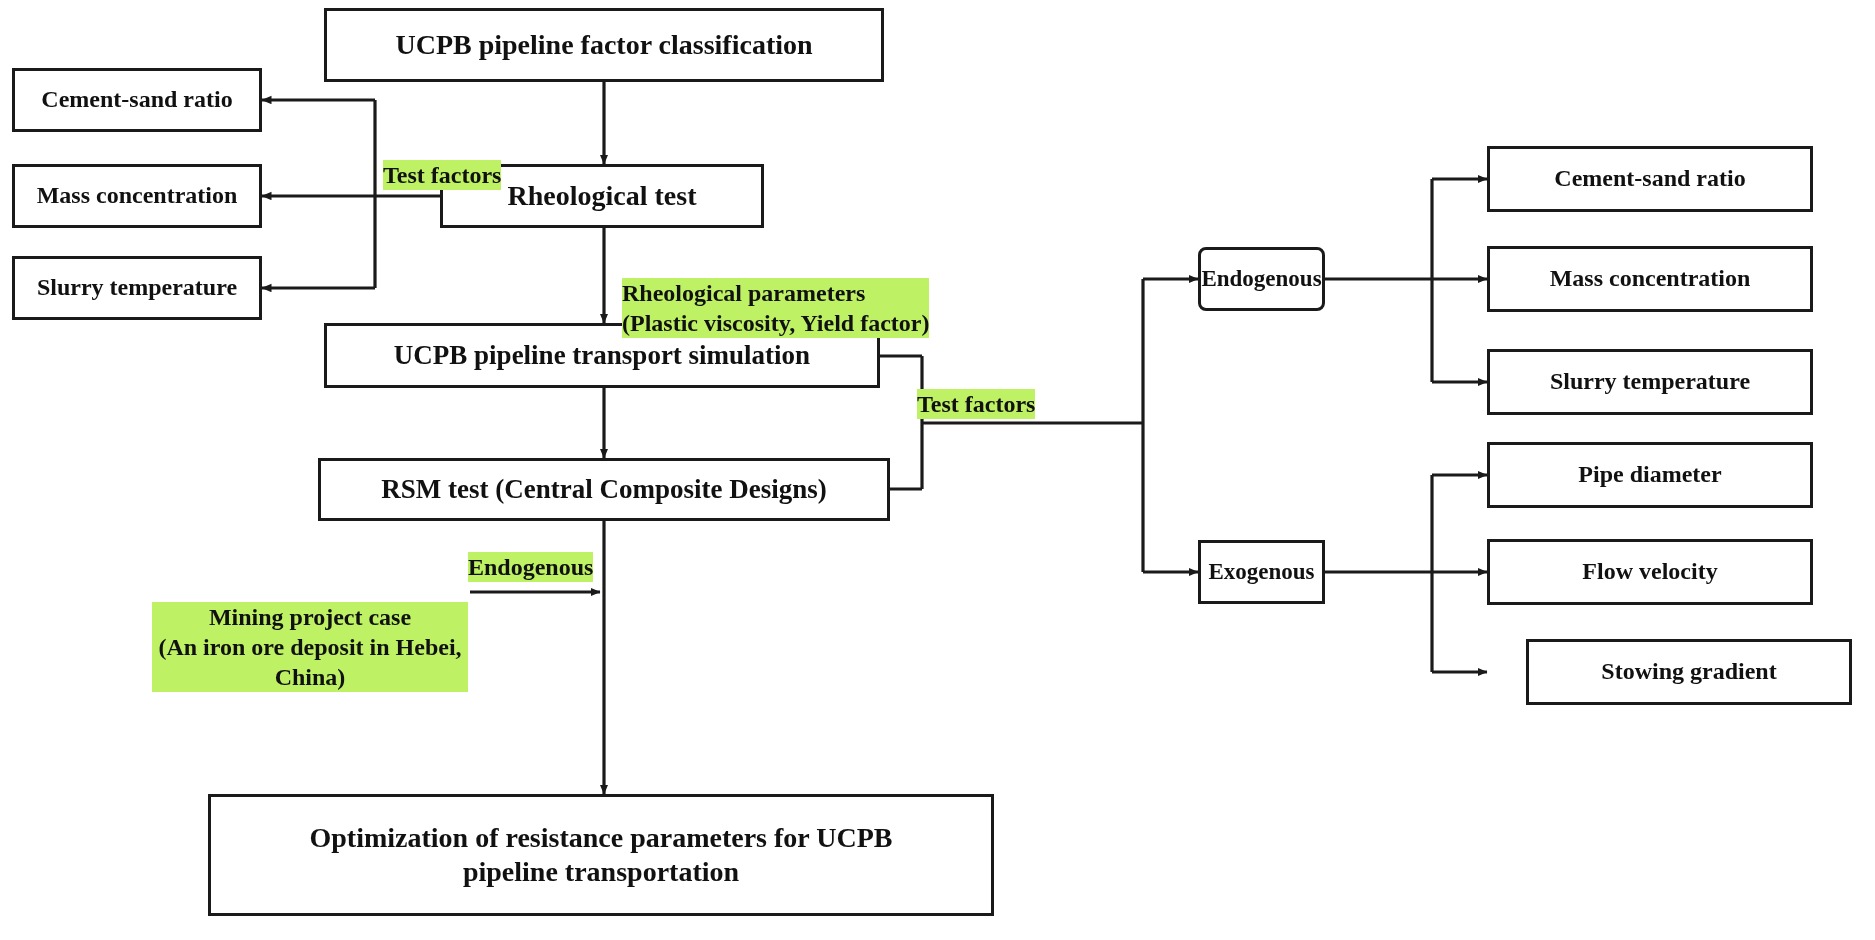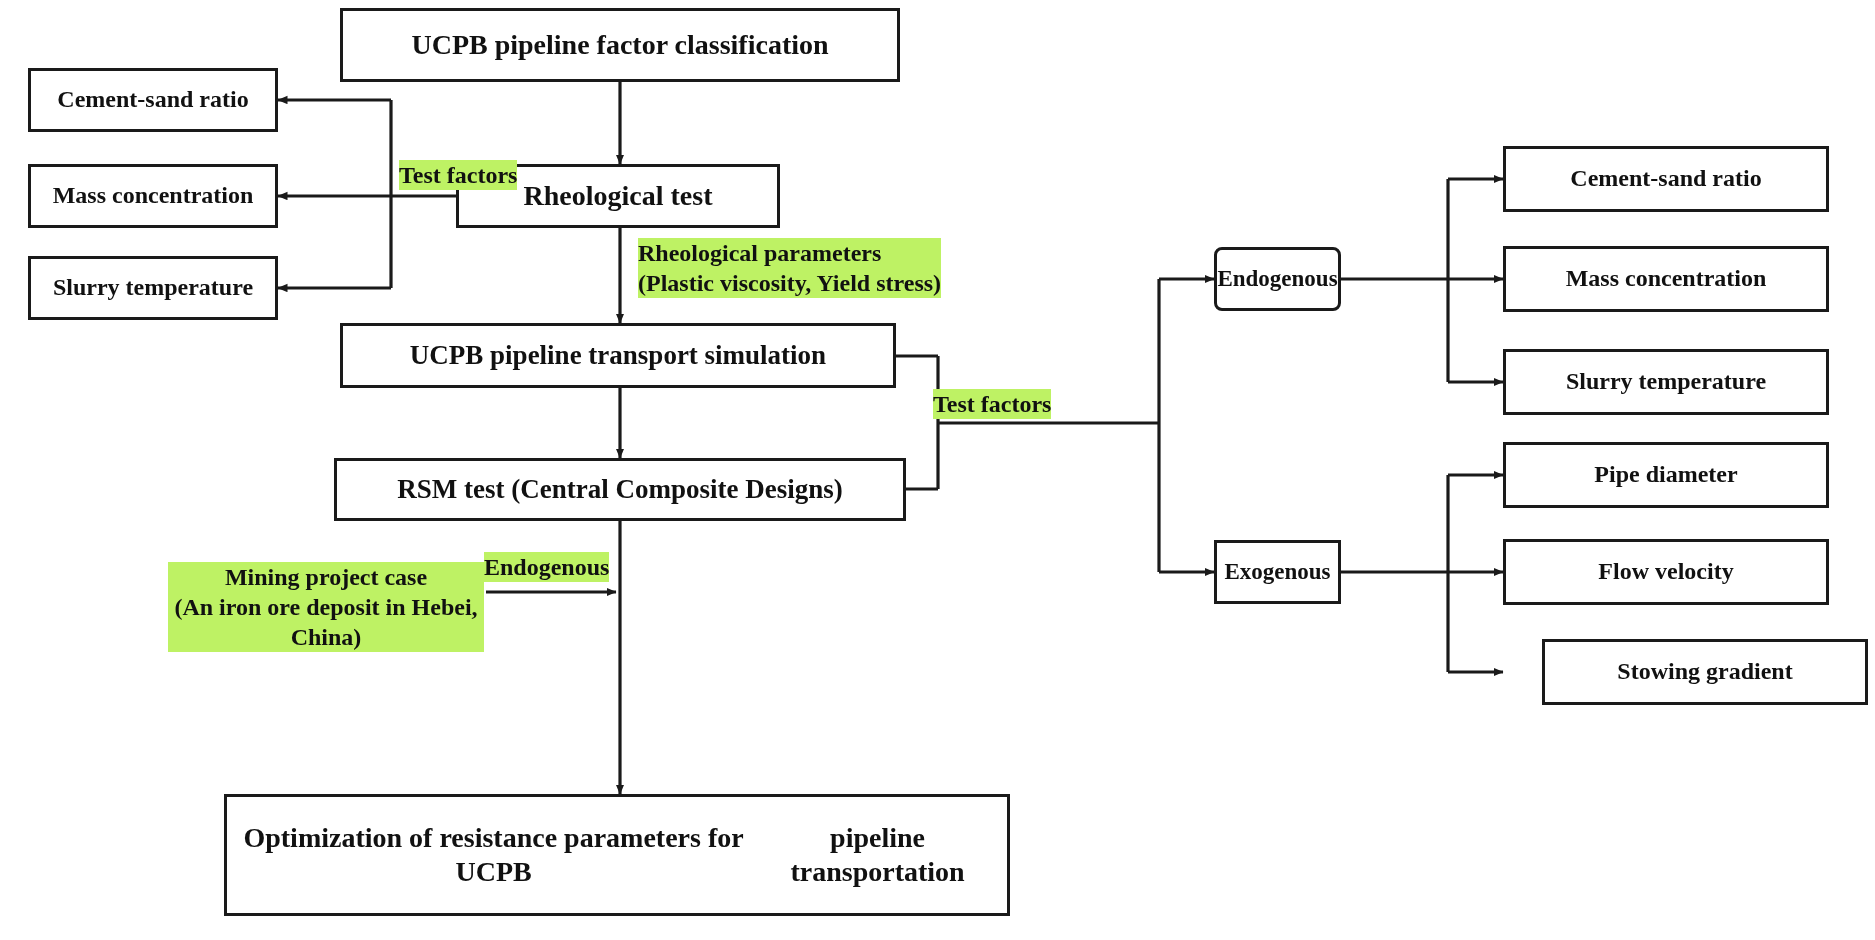--- a/index.html
+++ b/index.html
@@ -1,27 +1,27 @@
 <!DOCTYPE html>
 <html><head>
 <meta charset="utf-8">
 <style>
   html,body{margin:0;padding:0;background:#ffffff;}
   body{width:1875px;height:940px;position:relative;overflow:hidden;
        font-family:"Liberation Serif","DejaVu Serif",serif;}
-  #stage{position:absolute;left:16px;top:0;width:1719px;height:940px;padding-left:44px;}
+  #stage{position:absolute;left:0;top:0;width:1719px;height:940px;padding-left:44px;}
 
   .box{position:absolute;box-sizing:border-box;border:3px solid #1a1a1a;
        background:#ffffff;display:flex;align-items:center;justify-content:center;
        text-align:center;font-weight:bold;color:#111111;line-height:1.22;
        padding:2px 6px;}
 
   .lbl{position:absolute;font-weight:bold;color:#111111;white-space:nowrap;
        background:#bef264;line-height:1.25;}
-  .lbl.two{white-space:normal;text-align:center;}
+  .lbl.two{white-space:normal;text-align:center;margin-top:40px;}
 
   svg.wires{position:absolute;left:0;top:0;width:1875px;height:940px;
             pointer-events:none;}
 </style>
 </head>
 <body>
 
 <div id="stage">
 
   <svg class="wires" viewBox="0 0 1875 940" xmlns="http://www.w3.org/2000/svg">
@@ -80,21 +80,21 @@
   </div>
 
   <div class="box" style="left:440px;top:164px;width:324px;height:64px;font-size:28px;">
     <span>Rheological test</span>
   </div>
 
   <div class="box" style="left:318px;top:458px;width:572px;height:63px;font-size:27px;">
     <span>RSM test (Central Composite Designs)</span>
   </div>
 
-  <div class="box" style="left:208px;top:794px;width:786px;height:122px;font-size:28px;flex-direction:row;">
+  <div class="box" style="left:208px;top:794px;width:786px;height:122px;font-size:28px;flex-direction:column;">
     <span>Optimization of resistance parameters for UCPB</span>
     <span>pipeline transportation</span>
   </div>
 
   <div class="box" style="left:12px;top:68px;width:250px;height:64px;font-size:24px;">
     <span>Cement-sand ratio</span>
   </div>
   <div class="box" style="left:12px;top:164px;width:250px;height:64px;font-size:24px;">
     <span>Mass concentration</span>
   </div>
@@ -126,21 +126,21 @@
     <span>Flow velocity</span>
   </div>
   <div class="box" style="left:1487px;top:639px;width:326px;height:66px;font-size:24px;margin-left:39px;">
     <span>Stowing gradient</span>
   </div>
 
   <div class="lbl" style="left:383px;top:160px;font-size:24px;">Test factors</div>
 
   <div class="lbl two" style="left:622px;top:238px;font-size:24px;text-align:left;">
     <div>Rheological parameters</div>
-    <div>(Plastic viscosity, Yield stress)</div>
+    <div>(Plastic viscosity, Yield factor)</div>
   </div>
 
   <div class="lbl" style="left:917px;top:389px;font-size:24px;">Test factors</div>
 
   <div class="lbl" style="left:468px;top:552px;font-size:24px;">Endogenous</div>
 
   <div class="lbl two" style="left:152px;top:562px;width:316px;font-size:24px;">
     <div>Mining project case</div>
     <div>(An iron ore deposit in Hebei, China)</div>
   </div>

